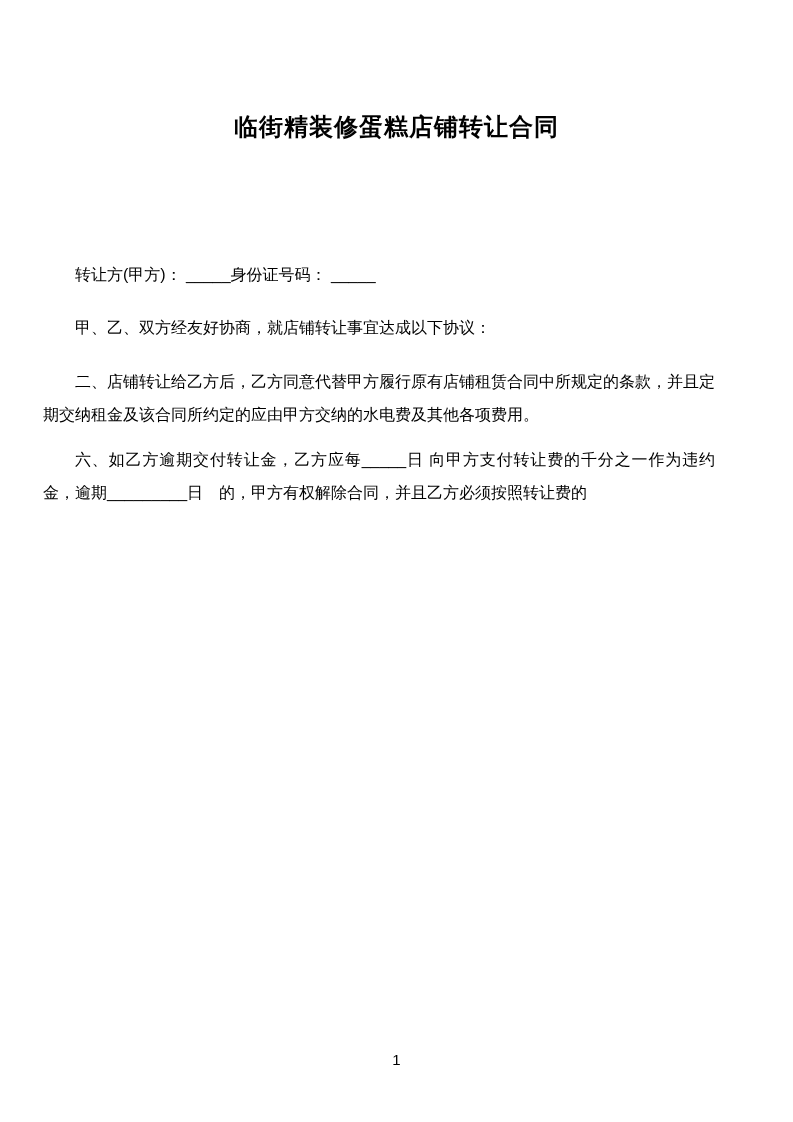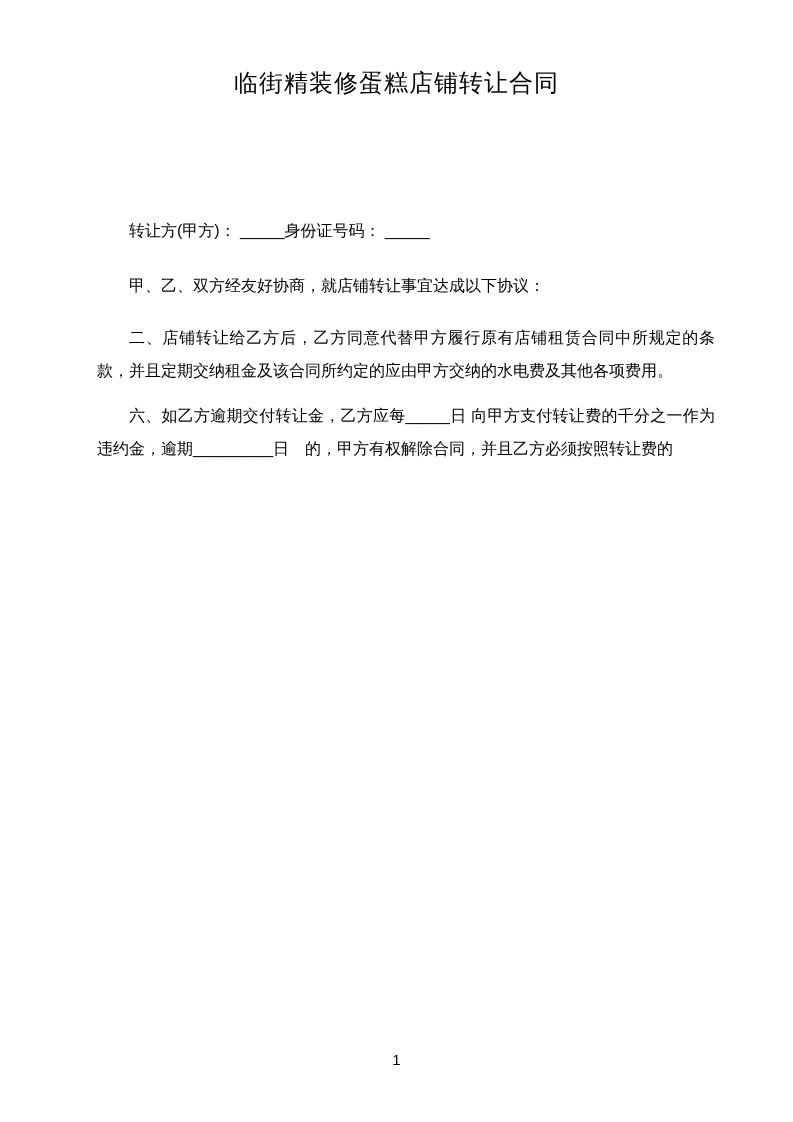--- a/index.html
+++ b/index.html
@@ -13,42 +13,43 @@
     height: 1122px;
     margin: 0 auto;
     background: #ffffff;
     color: #000000;
     font-family: "Liberation Sans", "DejaVu Sans", sans-serif;
     overflow: hidden;
     box-sizing: border-box;
   }
   .doc-title {
     margin: 0;
-    padding-top: 68px;
+    padding-top: 112px;
     text-align: center;
     font-size: 24px;
-    font-weight: normal;
+    font-weight: bold;
     letter-spacing: 1px;
     line-height: 30px;
   }
   .content {
-    margin: 116px 78px 0 97px;
+    margin: 116px 78px 0 43px;
     font-size: 16px;
     line-height: 33px;
     text-align: justify;
     word-break: break-all;
   }
   .content p {
     text-indent: 2em;
   }
   .party-line {
     margin: 0 0 22px 0;
   }
   .preamble {
     margin: 0 0 19px 0;
+    font-family: Liberation Mono, monospace;
   }
   .clause {
     margin: 0 0 12px 0;
   }
   .page-number {
     position: absolute;
     bottom: 54px;
     left: 0;
     width: 100%;
     text-align: center;

